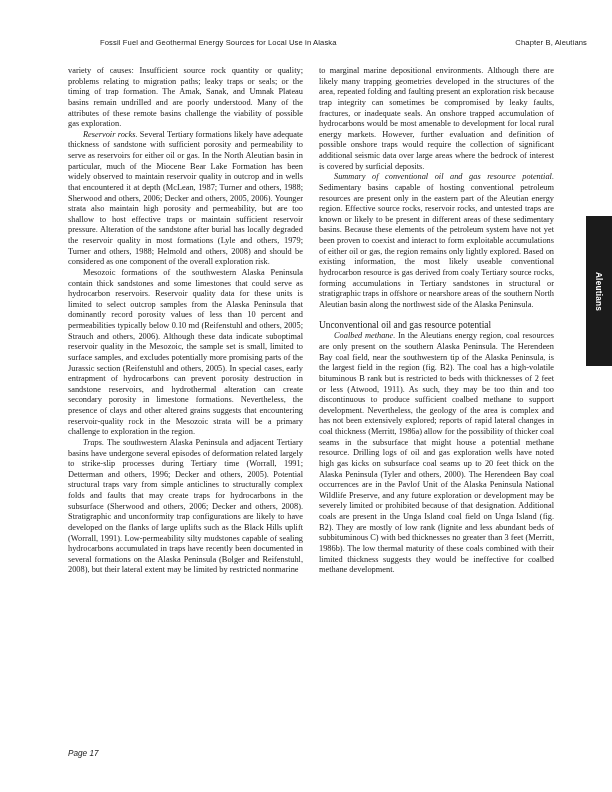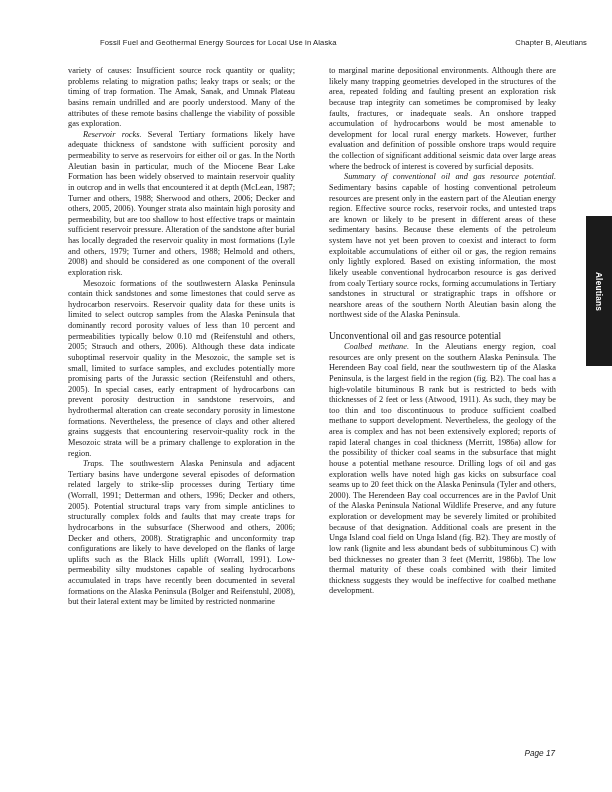--- a/index.html
+++ b/index.html
@@ -42,21 +42,21 @@
   .running-header .rh-right { white-space: nowrap; text-align: right; }
 
   
   .body-area {
     position: absolute;
     top: 66px;
     left: 68px;
     width: 488px;
     height: 655px;
     display: flex;
-    gap: 34px;
+    gap: 16px;
   }
   .col {
     width: 235px;
     font-size: 8.35px;
     line-height: 10.62px;
     text-align: justify;
     text-justify: inter-word;
     hyphens: none;
   }
   .col p {
@@ -102,21 +102,20 @@
     font-size: 8.2px;
     letter-spacing: 0.25px;
   }
 
   
   .footer {
     position: absolute;
     bottom: 34px;
     left: 68px;
     width: 487px;
-    text-align: right;
     font-family: "Liberation Sans", sans-serif;
     font-style: italic;
     font-size: 8.2px;
     color: #1a1a1a;
   }
 </style>
 </head>
 <body>
 
 <div class="page">

